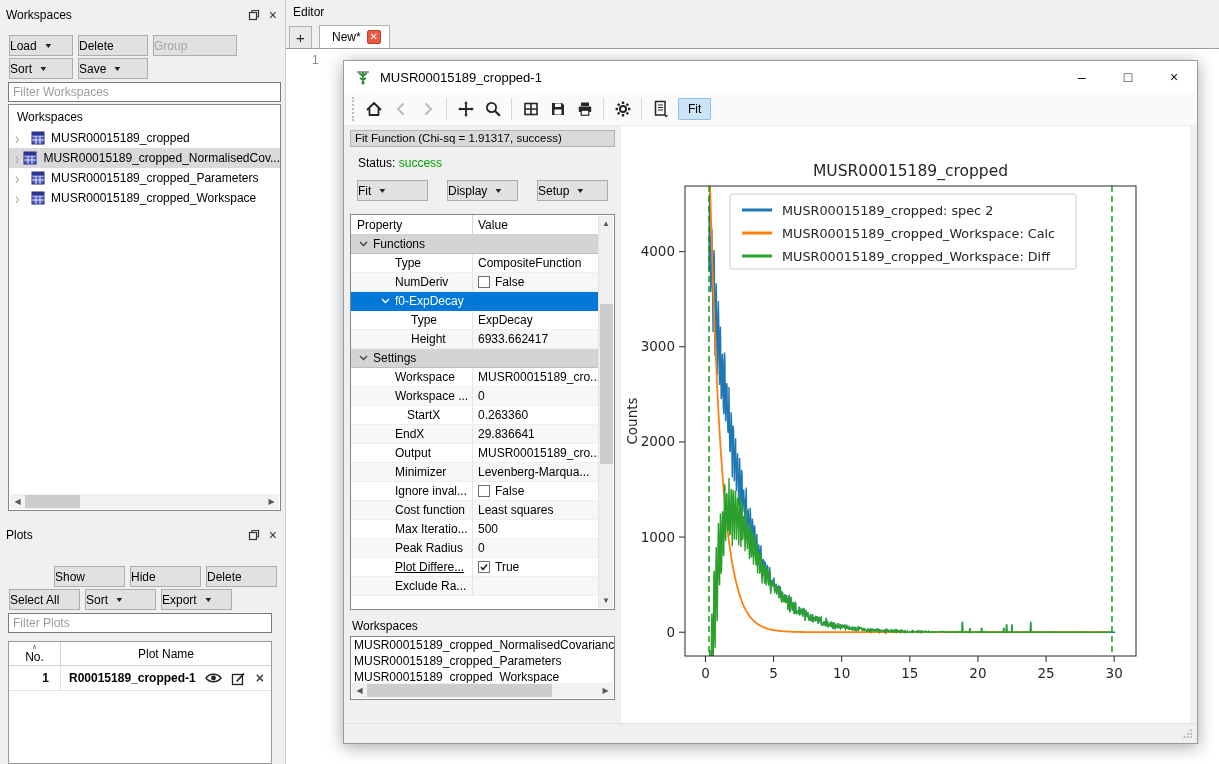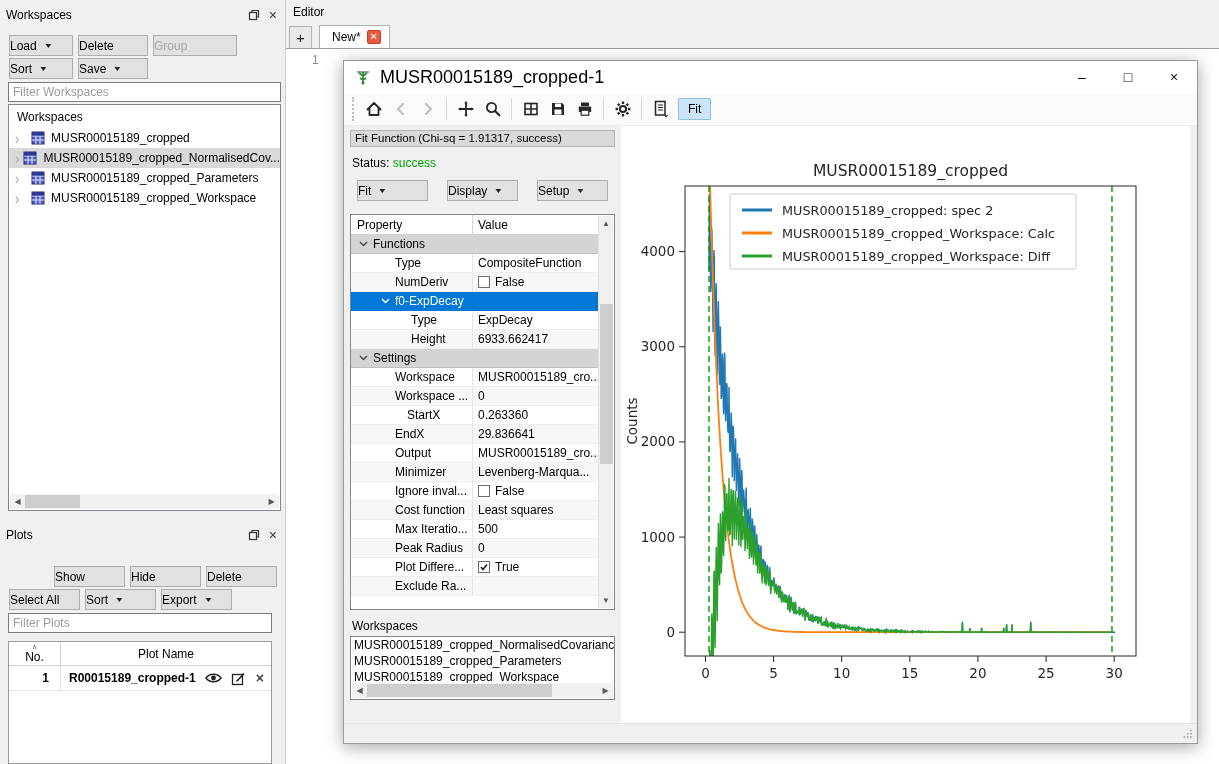--- a/index.html
+++ b/index.html
@@ -61,35 +61,35 @@
  display:flex;align-items:center;gap:6px;padding:0 8px 0 12px;font-size:12px}
 .tab-close{width:14px;height:14px;background:#e8593f;border:1px solid #c4402a;border-radius:2px;color:#fff;
  font-size:10px;line-height:12px;text-align:center}
 .editor-content{flex:1;background:#fff;position:relative}
 .line-num{position:absolute;left:26px;top:4px;color:#8c8c8c;font-size:12px}
 
 
 .figure-window{position:absolute;left:57px;top:60px;width:855px;height:684px;background:#f0f0f0;
  border:1px solid #9a9a9a;box-shadow:0 3px 16px rgba(0,0,0,.35);display:flex;flex-direction:column;z-index:5}
 .fig-titlebar{height:32px;background:#fff;display:flex;align-items:center;padding-left:10px}
-.fig-titlebar .title{margin-left:8px;font-size:18px}
+.fig-titlebar .title{margin-left:8px;font-size:13px}
 .fig-titlebar .spacer{flex:1}
 .win-btn{width:46px;height:32px;display:flex;align-items:center;justify-content:center;font-size:14px;color:#111}
 .fig-toolbar{height:33px;background:#fafafa;display:flex;align-items:center;padding-left:6px;border-bottom:1px solid #ededed}
 .tb-grip{height:24px;border-left:2px dotted #bdbdbd;margin:0 6px 0 2px}
 .tb-btn{width:27px;height:27px;display:flex;align-items:center;justify-content:center}
 .tb-sep{width:1px;height:22px;background:#d8d8d8;margin:0 5px}
 .fit-toggle{margin-left:4px;padding:3px 9px;font-size:12px;background:#cce4f7;border:1px solid #90bfe6;border-radius:1px}
 .fig-body{flex:1;display:flex;min-height:0}
 .fig-statusbar{height:20px;background:#f0f0f0;border-top:1px solid #e2e2e2;display:flex;align-items:center;justify-content:flex-end;padding-right:4px}
 
 
 .fit-panel{width:277px;padding:3px 6px 0 6px;display:flex;flex-direction:column}
 .ff-header{height:17px;line-height:15px;background:#d9d9d9;border:1px solid #b3b3b3;font-size:11.5px;padding:0 4px;margin:1px 0 7px 0;white-space:nowrap;overflow:hidden}
-.status-line{margin:2px 2px 8px 2px}
+.status-line{margin:2px 2px 8px 8px}
 .ff-btn-row{display:flex;justify-content:space-between;margin:2px 7px 13px 7px}
 .ff-btn-row .qbtn{width:71px}
 .pgrid{position:relative;height:396px;background:#fff;border:1px solid #82878f;overflow:hidden}
 .pg-inner{margin-right:15px}
 .pg-head{display:flex;height:20px;border-bottom:1px solid #d0d0d0;align-items:center}
 .pg-head .c1{width:122px;padding-left:6px;border-right:1px solid #d6d6d6;align-self:stretch;display:flex;align-items:center}
 .pg-head .c2{padding-left:5px}
 .pg-row{display:flex;height:19px;align-items:center;border-bottom:1px solid #efefef;font-size:12px}
 .pg-row .lab{width:122px;align-self:stretch;display:flex;align-items:center;border-right:1px solid #e4e4e4;white-space:nowrap;overflow:hidden}
 .pg-row .val{flex:1;display:flex;align-items:center;padding-left:5px;white-space:nowrap;overflow:hidden}
@@ -505,21 +505,21 @@
                       <span>500</span>
                     </span>
                   </div>
                   <div class="pg-row alt">
                     <span class="lab" style="padding-left: 44px;">Peak Radius</span>
                     <span class="val">
                       <span>0</span>
                     </span>
                   </div>
                   <div class="pg-row">
-                    <span class="lab" style="padding-left: 44px;">Plot Differe...</span>
+                    <span class="lab" style="padding-left: 44px; text-decoration: underline;">Plot Differe...</span>
                     <span class="val">
                       <span class="cbox">
                         <svg width="10" height="10" viewBox="0 0 10 10">
                           <path d="M2 5 L4 7.4 L8 2.6" fill="none" stroke="#222" stroke-width="1.6"></path>
                         </svg>
                       </span>
                       <span>True</span>
                     </span>
                   </div>
                   <div class="pg-row alt">

